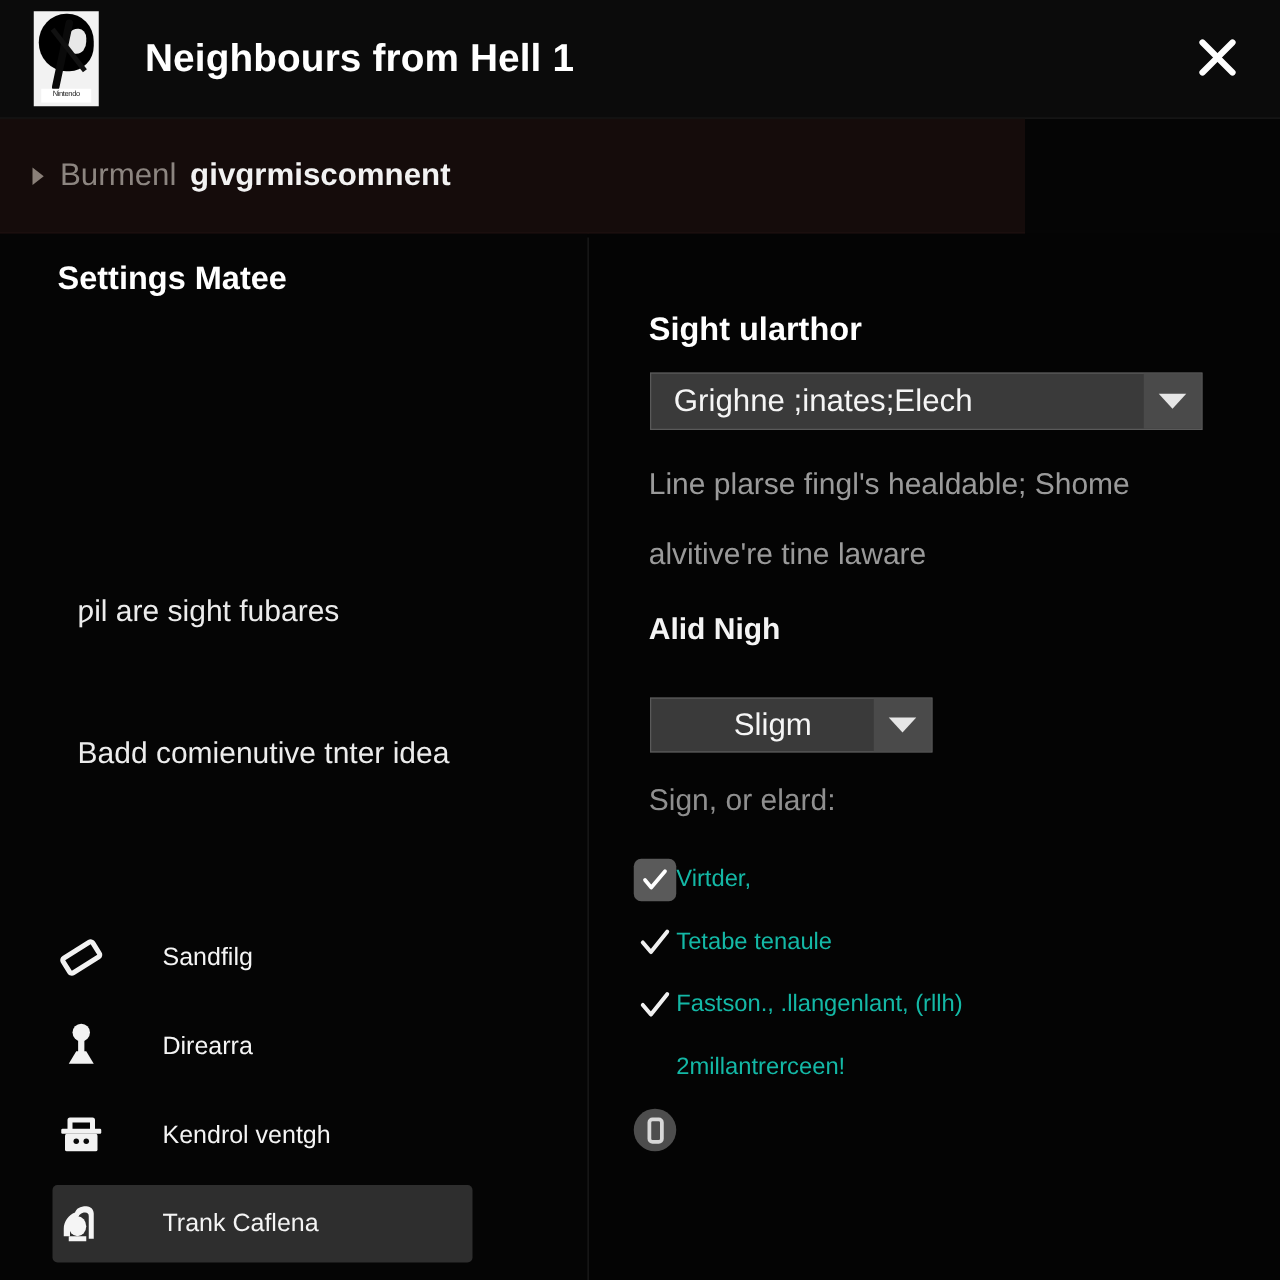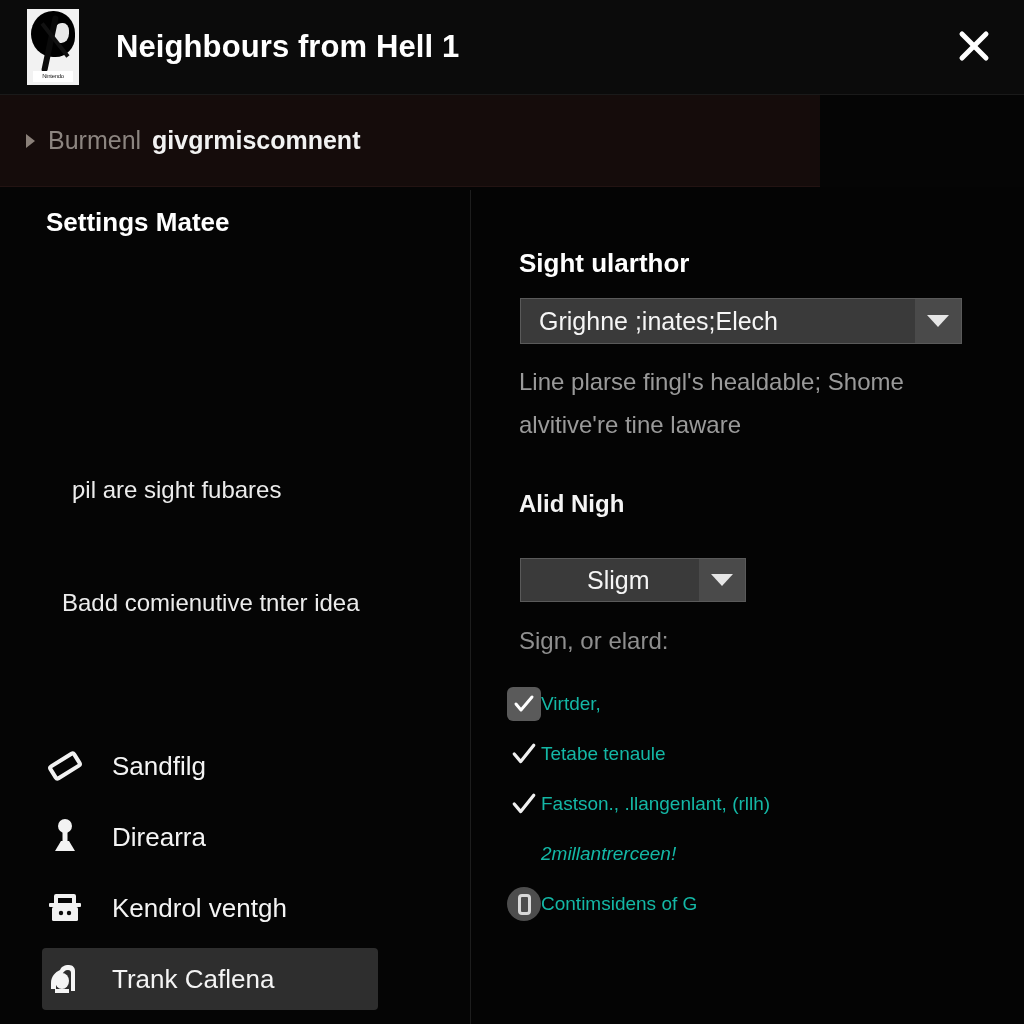--- a/index.html
+++ b/index.html
@@ -158,21 +158,21 @@
     white-space: nowrap;
   }
   .sidebar-para {
     position: absolute;
     left: 62px;
     width: 330px;
     font-size: 24px;
     line-height: 40px;
     color: #ececec;
   }
-  .sidebar-para.p1 { top: 283px; margin-left: 10px; }
+  .sidebar-para.p1 { top: 283px; }
   .sidebar-para.p2 { top: 396px; }
 
   .menu {
     position: absolute;
     left: 0; top: 548px;
     width: 470px;
   }
   .menu-item {
     position: relative;
     display: flex;
@@ -195,22 +195,22 @@
     z-index: 2;
     width: 46px; height: 46px;
     display: flex;
     align-items: center;
     justify-content: center;
     flex: 0 0 auto;
   }
   .mi-label {
     position: relative;
     z-index: 2;
-    margin-left: 24px;
-    font-size: 26px;
+    margin-left: 42px;
+    font-size: 20px;
     color: #f4f4f4;
     white-space: nowrap;
   }
 
   
   .panel {
     position: absolute;
     left: 471px; top: 0;
     width: 553px; height: 837px;
     background: #040404;
@@ -260,21 +260,21 @@
     border-top: 12px solid #e6e6e6;
   }
   #select-primary { left: 49px; top: 111px; width: 442px; height: 46px; }
   #select-secondary { left: 49px; top: 371px; width: 226px; height: 44px; padding-left: 48px; }
 
   .panel-desc {
     position: absolute;
     left: 48px;
     width: 480px;
     font-size: 24px;
-    line-height: 43px;
+    line-height: 56px;
     color: #9a9a9a;
   }
   .desc-primary-pos { top: 173px; }
 
   .panel-sublabel {
     position: absolute;
     left: 48px;
     font-size: 24px;
     font-weight: bold;
     color: #f4f4f4;
@@ -321,21 +321,21 @@
     border: 3px solid #d8d8d8;
     border-radius: 4px;
     box-sizing: border-box;
   }
   .chk svg { display: block; }
   .check-label {
     font-size: 19px;
     color: #14b8a6;
     white-space: nowrap;
   }
-  .check-row.plain { padding-left: 8px; font-style: italic; }
+  .check-row.plain { padding-left: 8px; }
   .check-row.plain .chk { visibility: hidden; }
 </style>
 </head>
 <body>
 
 <div id="app">
 
   <div class="titlebar">
     <div class="app-logo">
       <div class="blob"></div>
@@ -481,21 +481,20 @@
 
         <div class="check-row plain">
           <div class="chk"></div>
           <div class="check-label">2millantrerceen!</div>
         </div>
 
         <div class="check-row">
           <div class="chk circle">
             <div class="pill"></div>
           </div>
-          <div class="check-label">Contimsidens of G</div>
         </div>
 
       </div>
     </div>
 
   </div>
 
   <div class="divider"></div>
 
 </div>

